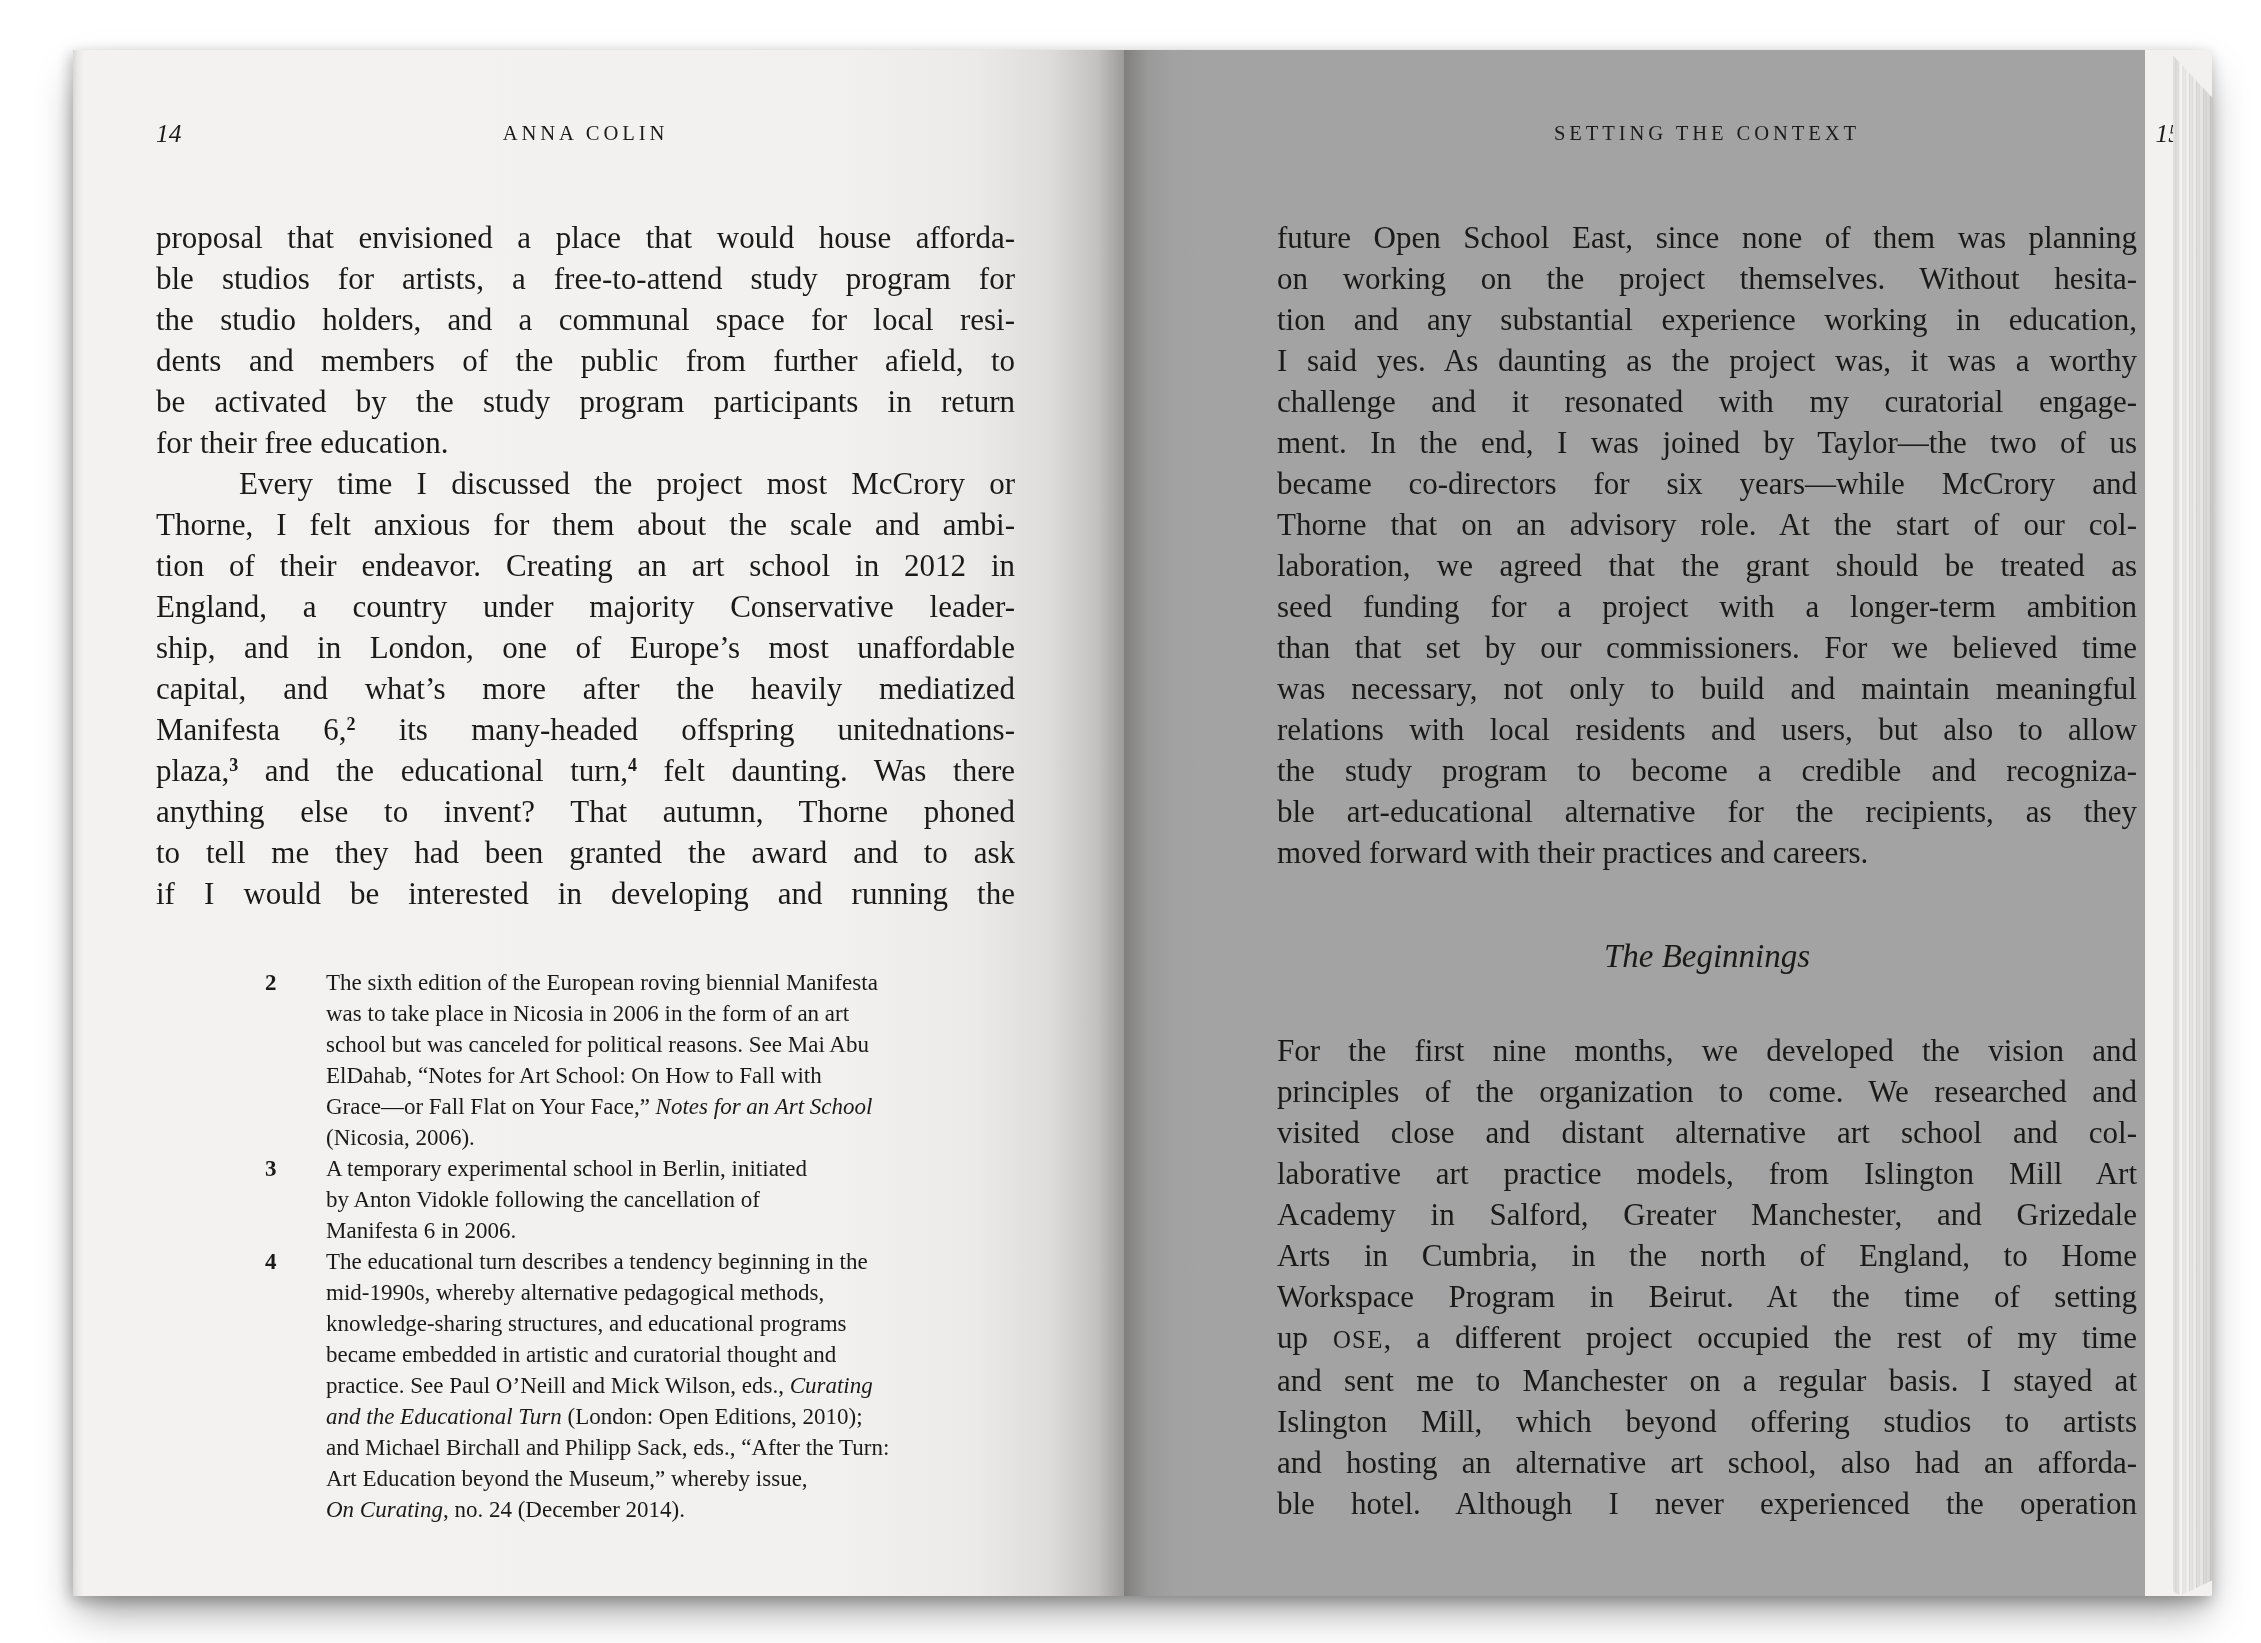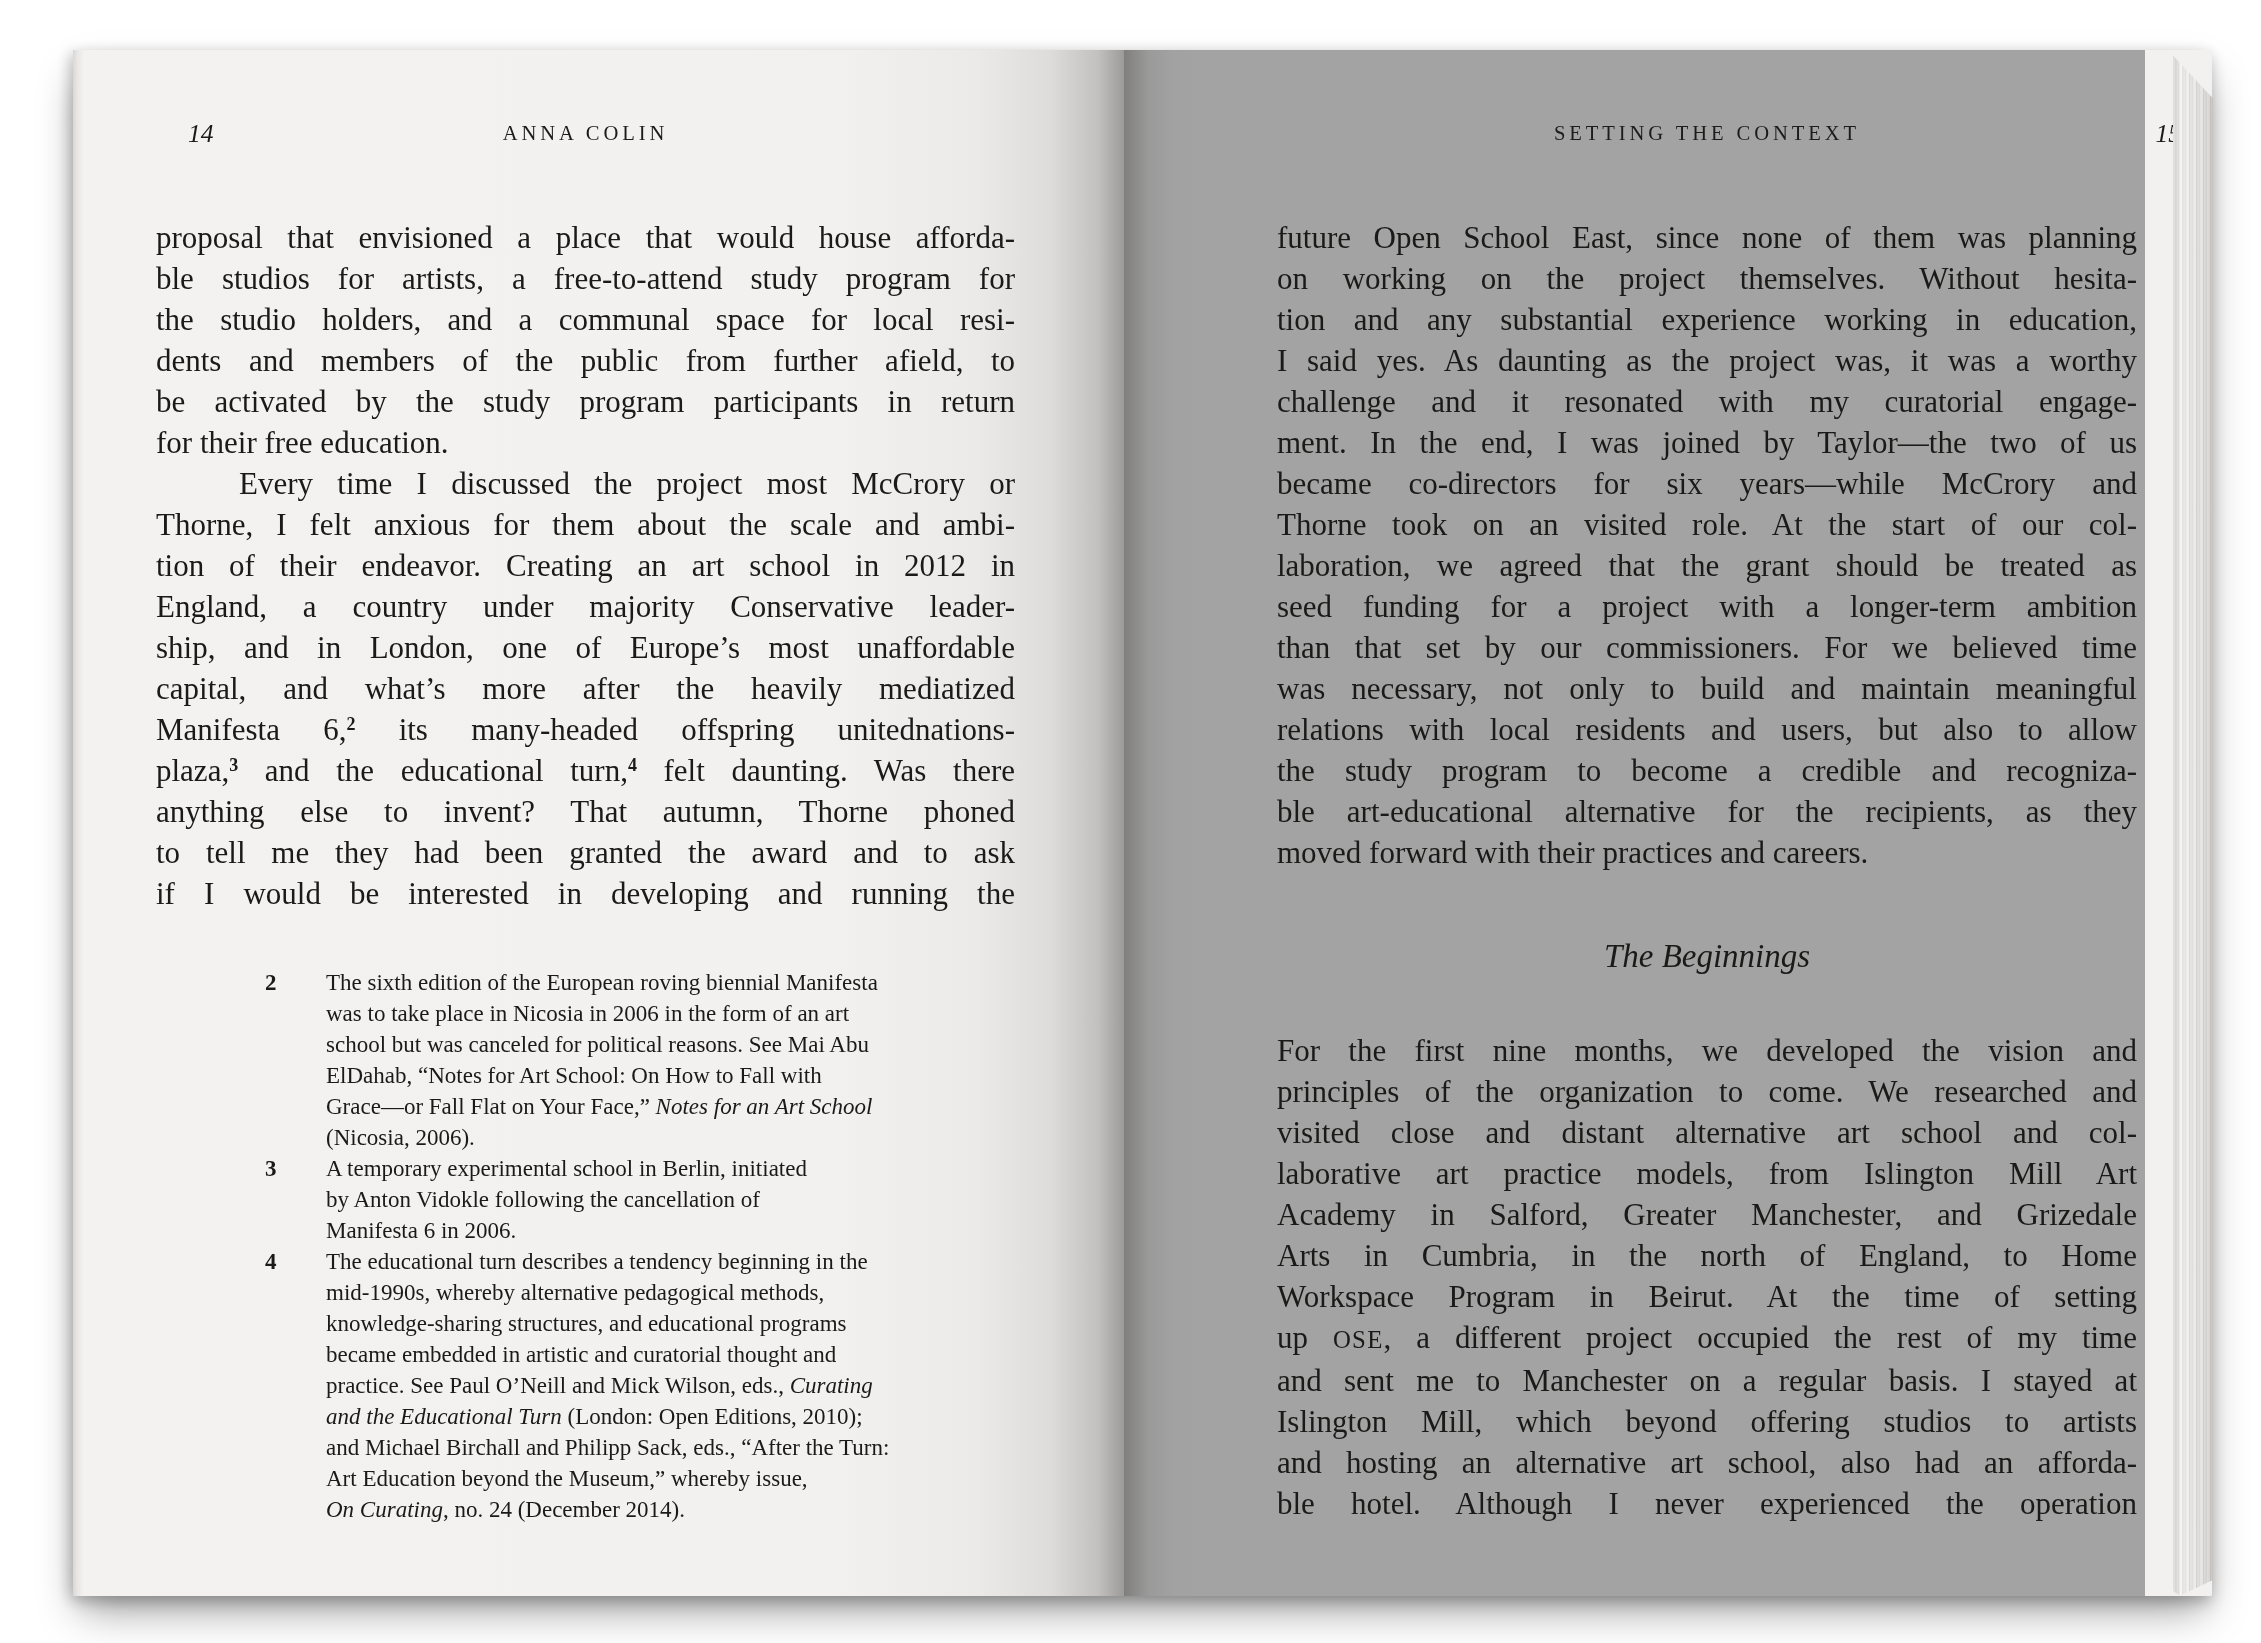--- a/index.html
+++ b/index.html
@@ -41,21 +41,21 @@
     border-radius:0 2.1px 2.1px 0;
   }
   
   .running-head{position:absolute;top:72px;height:32px;}
   .rh-left{left:83px;width:859px;}
   .rh-right{left:153px;width:860px;}
   .rh-title{
     position:absolute;left:0;right:0;text-align:center;
     font-size:20.6px;letter-spacing:0.19em;color:#1c1c1b;
   }
-  .folio{font-style:italic;font-size:25.5px;color:#1a1a19;position:absolute;top:-2.8px;margin-left:32px;}
+  .folio{font-style:italic;font-size:25.5px;color:#1a1a19;position:absolute;top:-2.8px;}
   .folio-left{left:0;}
   .folio-right{right:-44px;} 
   
   .text-col{position:absolute;top:167px;font-size:31px;line-height:41px;}
   .col-left{left:83px;width:859px;}
   .col-right{left:153px;width:860px;}
   .line{white-space:normal;}
   .line.j{text-align:justify;text-align-last:justify;}
   sup{
     font-size:18px;font-weight:700;line-height:0;
@@ -162,21 +162,21 @@
 
     <div class="text-col col-right">
       <div class="para">
           <div class="line j"><span>future Open School East, since none of them was planning</span></div>
           <div class="line j"><span>on working on the project themselves. Without hesita-</span></div>
           <div class="line j"><span>tion and any substantial experience working in education,</span></div>
           <div class="line j"><span>I said yes. As daunting as the project was, it was a worthy</span></div>
           <div class="line j"><span>challenge and it resonated with my curatorial engage-</span></div>
           <div class="line j"><span>ment. In the end, I was joined by Taylor—the two of us</span></div>
           <div class="line j"><span>became co-directors for six years—while McCrory and</span></div>
-          <div class="line j"><span>Thorne took on an visited role. At the start of our col-</span></div>
+          <div class="line j"><span>Thorne that on an advisory role. At the start of our col-</span></div>
           <div class="line j"><span>laboration, we agreed that the grant should be treated as</span></div>
           <div class="line j"><span>seed funding for a project with a longer-term ambition</span></div>
           <div class="line j"><span>than that set by our commissioners. For we believed time</span></div>
           <div class="line j"><span>was necessary, not only to build and maintain meaningful</span></div>
           <div class="line j"><span>relations with local residents and users, but also to allow</span></div>
           <div class="line j"><span>the study program to become a credible and recogniza-</span></div>
           <div class="line j"><span>ble art-educational alternative for the recipients, as they</span></div>
           <div class="line"><span>moved forward with their practices and careers.</span></div>
         </div>
       <h2 class="section-heading">The Beginnings</h2>

